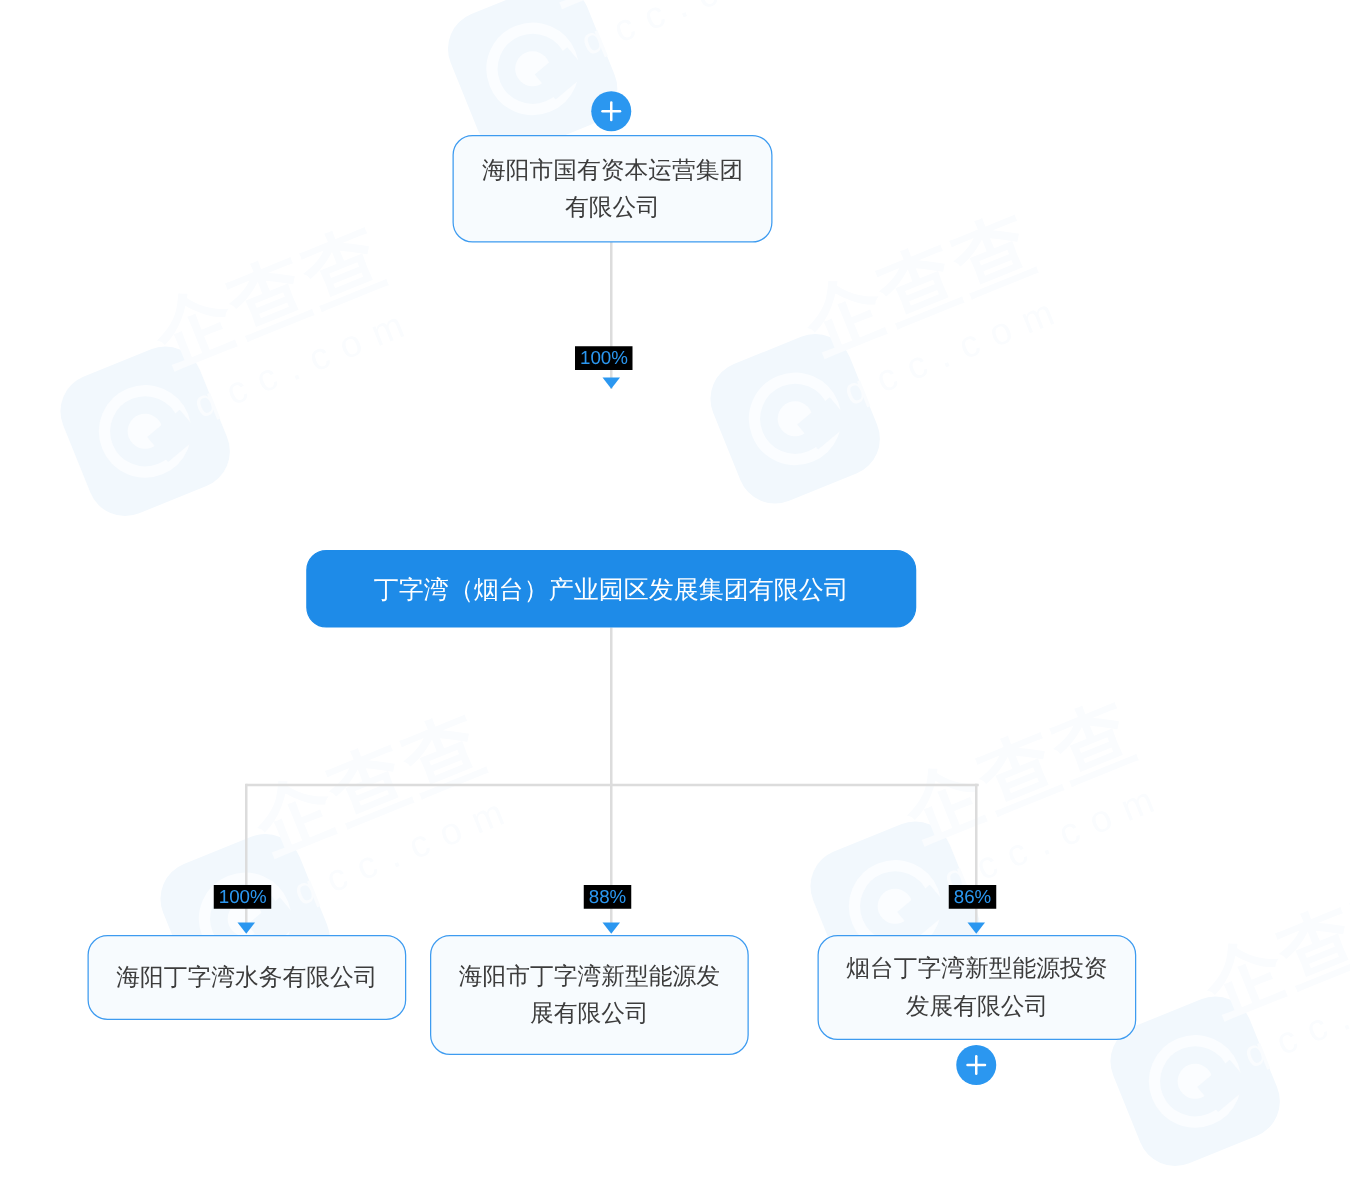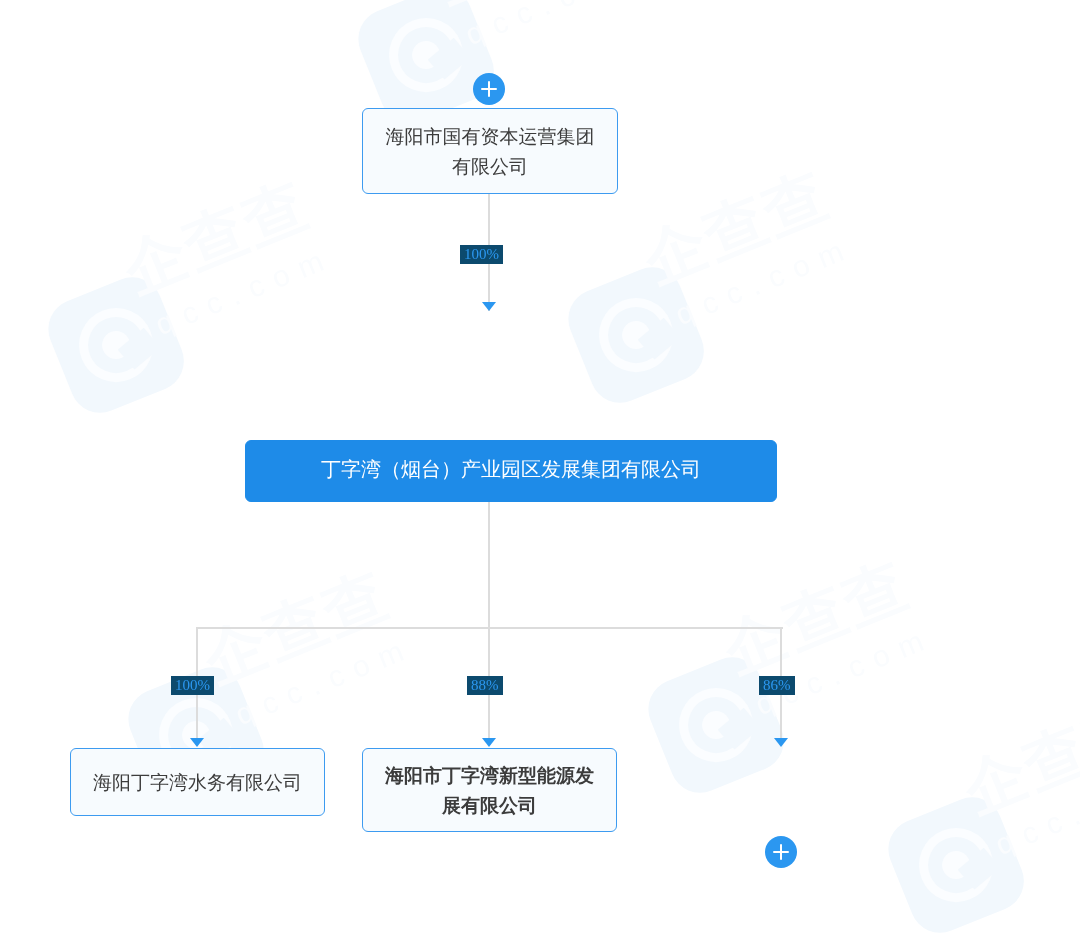--- a/index.html
+++ b/index.html
@@ -120,36 +120,37 @@
     height: 0;
     border-left: 7px solid transparent;
     border-right: 7px solid transparent;
     border-top: 9px solid #2b97f0;
   }
   .pct {
     position: absolute;
     z-index: 3;
     font-size: 15px;
     color: #2b97f0;
-    background: #0c4a6e;
+    background: #000000;
     padding: 1px 4px;
     white-space: nowrap;
-    font-family: Liberation Serif, serif;
+    font-family: Liberation Sans, sans-serif;
+    margin-top: 32px;
   }
 
   
   .node {
     position: absolute;
     z-index: 2;
     box-sizing: border-box;
     display: flex;
     align-items: center;
     justify-content: flex-start;
     text-align: center;
-    border-radius: 6px;
+    border-radius: 16px;
   }
   .node-light {
     background: #f7fbfe;
     border: 1px solid #3d9bf0;
     color: #3c3c3c;
     font-size: 19px;
     line-height: 30px;
     padding: 6px 14px;
     font-family: "DejaVu Sans", "Liberation Sans", sans-serif;
   }
@@ -277,31 +278,34 @@
 
   <button class="expand-btn" style="left:473px; top:73px;">
     <span class="plus-h"></span>
     <span class="plus-v"></span>
   </button>
 
   <div class="node node-light" style="left:362px; top:108px; width:256px; height:86px;">
     <span class="node-text">海阳市国有资本运营集团有限公司</span>
   </div>
 
-  <div class="node node-primary" style="left:245px; top:440px; width:532px; height:62px;font-family:Liberation Mono, monospace;">
+  <div class="node node-primary" style="left:245px; top:440px; width:488px; height:62px;">
     <span class="node-text">丁字湾（烟台）产业园区发展集团有限公司</span>
   </div>
 
   <div class="node node-light" style="left:70px; top:748px; width:255px; height:68px;">
     <span class="node-text">海阳丁字湾水务有限公司</span>
   </div>
 
-  <div class="node node-light" style="left:362px; top:748px; width:255px; height:84px;font-weight:bold;">
+  <div class="node node-light" style="left:344px; top:748px; width:255px; height:96px;">
     <span class="node-text">海阳市丁字湾新型能源发展有限公司</span>
   </div>
 
+  <div class="node node-light" style="left:654px; top:748px; width:255px; height:84px;">
+    <span class="node-text">烟台丁字湾新型能源投资发展有限公司</span>
+  </div>
 
   <button class="expand-btn" style="left:765px; top:836px;">
     <span class="plus-h"></span>
     <span class="plus-v"></span>
   </button>
 
 </div>
 
 </body></html>

